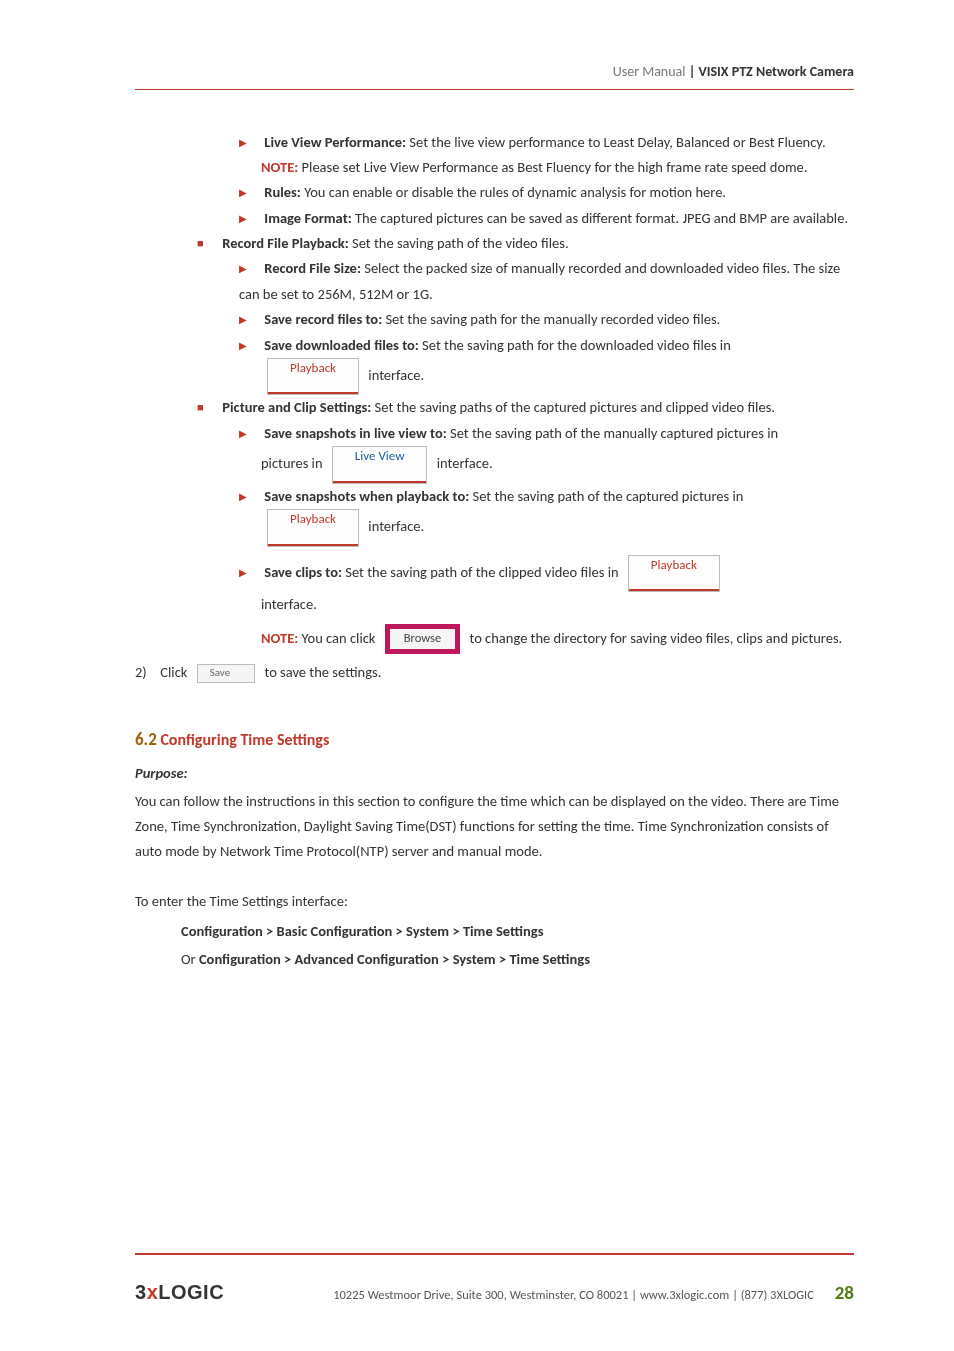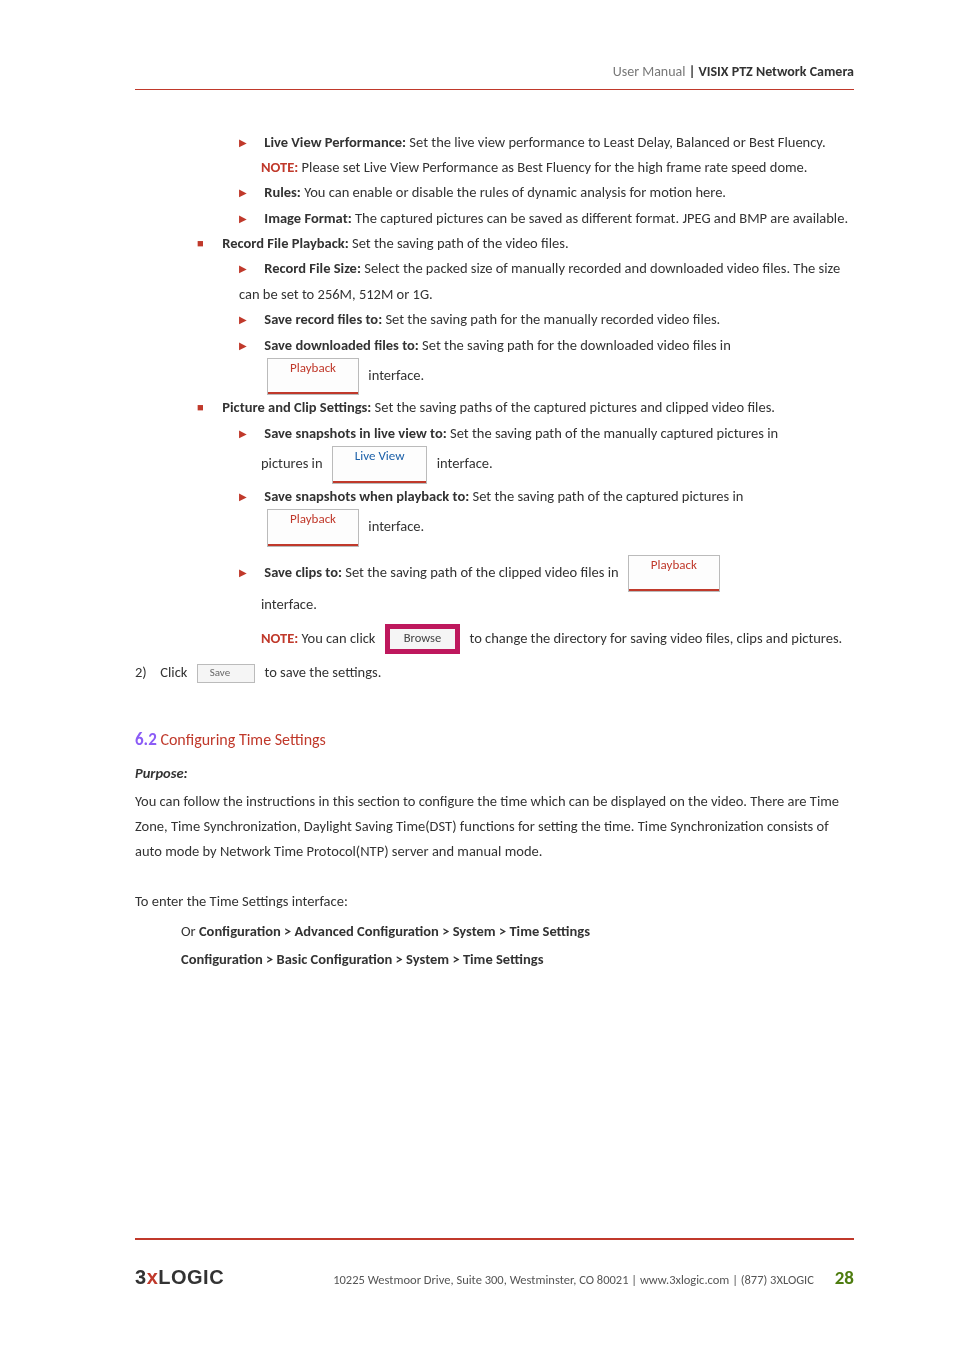--- a/index.html
+++ b/index.html
@@ -60,28 +60,28 @@
     content:"";
     position:absolute;
     left:0; right:0; bottom:0;
     height:2px;
     background:#c0392b;
   }
   .inline-btn .red { color: #c0392b; }
   .inline-btn .blue { color: #1a5fa8; }
   .step-num { display:inline-block; width:22px; }
   .section-heading { margin-top: 40px; }
-  .section-heading .num { color: #8b5cf6; font-weight: 900; font-size: 17px; }
-  .section-heading .title { color: #c0392b; font-weight: normal; font-size: 16px; }
+  .section-heading .num { color: #a16207; font-weight: 900; font-size: 17px; }
+  .section-heading .title { color: #c0392b; font-weight: bold; font-size: 16px; }
   .purpose { font-style: italic; font-weight: bold; margin-top: 6px; }
   .body-p { margin-top: 2px; }
   .path-indent { margin-left: 46px; margin-top: 4px; line-height: 1.9; }
   .footer {
     position: absolute;
-    bottom: 56px;
+    bottom: 41px;
     left: 135px;
     right: 100px;
   }
   .footer-rule { border: none; border-top: 2px solid #c0392b; margin-bottom: 20px; }
   .footer-row {
     display: flex;
     justify-content: space-between;
     align-items: center;
     font-size: 12.5px;
     color: #555;
@@ -203,22 +203,22 @@
 </div>
 
 <div class="section-heading">
   <span class="num">6.2</span><span class="title"> Configuring Time Settings</span>
 </div>
 <div class="purpose">Purpose:</div>
 <div class="body-p">You can follow the instructions in this section to configure the time which can be displayed on the video. There are Time Zone, Time Synchronization, Daylight Saving Time(DST) functions for setting the time. Time Synchronization consists of auto mode by Network Time Protocol(NTP) server and manual mode.</div>
 
 <div class="body-p" style="margin-top:24px;">To enter the Time Settings interface:</div>
 <div class="path-indent">
+  <div><span class="bold">Configuration &gt; Basic Configuration &gt; System &gt; Time Settings</span></div>
   <div><span>Or </span><span class="bold">Configuration &gt; Advanced Configuration &gt; System &gt; Time Settings</span></div>
-  <div><span class="bold">Configuration &gt; Basic Configuration &gt; System &gt; Time Settings</span></div>
 </div>
 
 <div class="footer">
   <hr class="footer-rule">
   <div class="footer-row">
     <span class="logo">
       <span>3</span><span class="x">x</span><span>LOGIC</span>
     </span>
     <span>
       <span>10225 Westmoor Drive, Suite 300, Westminster, CO 80021 | www.3xlogic.com | (877) 3XLOGIC</span>

